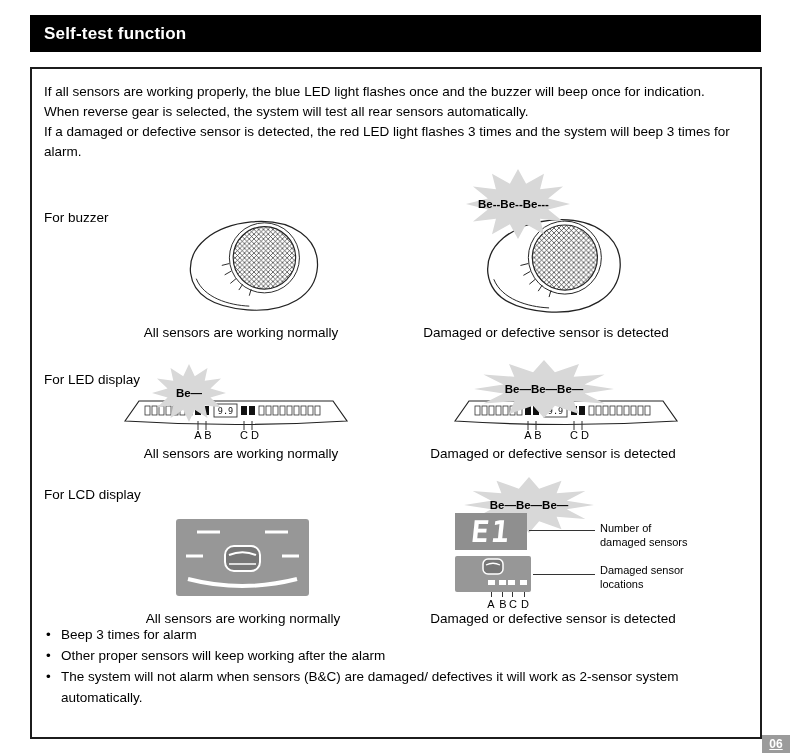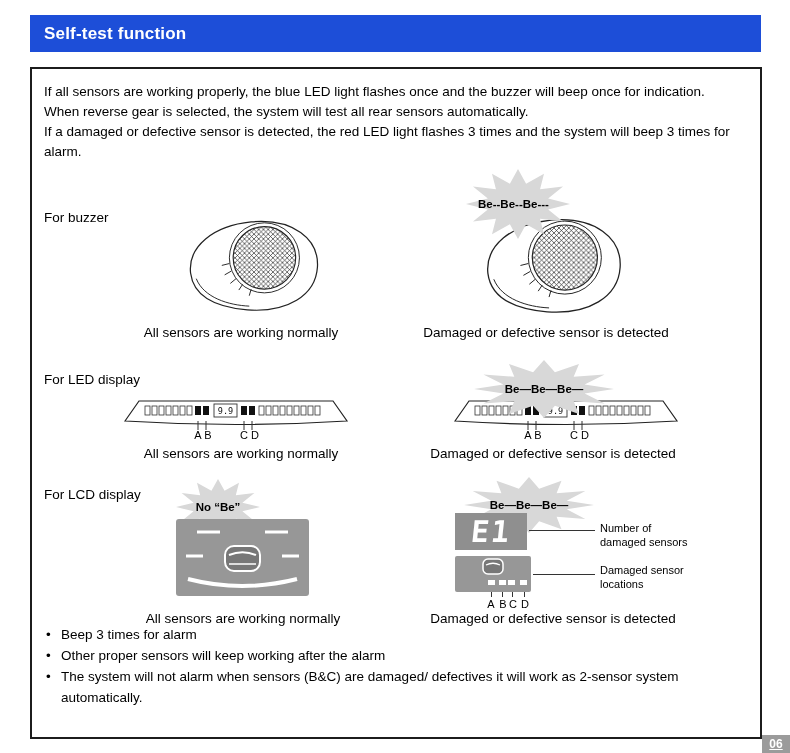--- a/index.html
+++ b/index.html
@@ -2,21 +2,21 @@
 <html><head>
 <meta charset="utf-8">
 <style>
   * { box-sizing: border-box; margin: 0; padding: 0; }
   html,body { background: #ffffff; }
   body { font-family: "Liberation Sans", "DejaVu Sans", sans-serif; color: #000; }
   .page { position: relative; width: 790px; height: 753px; background: #fff; overflow: hidden; }
 
   .header-bar {
     position: absolute; left: 30px; top: 15px; width: 731px; height: 37px;
-    background: #1d4ed8; color: #fff; display: flex; align-items: center;
+    background: #000000; color: #fff; display: flex; align-items: center;
     padding-left: 14px; font-size: 17px; font-weight: bold; letter-spacing: .2px;
   }
   .content-box {
     position: absolute; left: 30px; top: 67px; width: 732px; height: 672px;
     border: 2px solid #1c1c1c; background: #fff;
   }
   .abs { position: absolute; }
   .body-text { font-size: 13.5px; line-height: 20px; }
   .section-label { position: absolute; font-size: 13.5px; margin-top: 26px; }
 
@@ -169,20 +169,24 @@
       <rect x="74" y="8" width="6" height="9"></rect>
         <rect x="82" y="8" width="6" height="9"></rect>
       <rect x="120" y="8" width="6" height="9"></rect>
         <rect x="128" y="8" width="6" height="9"></rect>
     </g>
     <rect x="93" y="6" width="23" height="13" fill="#fff" stroke="#333" stroke-width="0.9"></rect>
     <text x="104.5" y="15.5" font-size="8.5" text-anchor="middle" font-family="DejaVu Sans Mono, monospace" fill="#111">9.9</text>
     <path d="M77,23 V32 M85,23 V32 M123,23 V32 M131,23 V32" stroke="#333" stroke-width="1"></path>
   </svg>
 
+  <div class="burst" style="left:152px; top:364px; width:74px; height:58px;">
+    <div class="star"></div>
+    <span class="label">Be—</span>
+  </div>
   <div class="burst" style="left:474px; top:360px; width:140px; height:58px;">
     <div class="star"></div>
     <span class="label">Be—Be—Be—</span>
   </div>
 
   <div class="abs" style="left:0; top:429px; height:14px;">
     <span class="sensor-label" style="left:198px;">A</span>
     <span class="sensor-label" style="left:208px;">B</span>
     <span class="sensor-label" style="left:244px;">C</span>
     <span class="sensor-label" style="left:255px;">D</span>
@@ -192,24 +196,20 @@
     <span class="sensor-label" style="left:538px;">B</span>
     <span class="sensor-label" style="left:574px;">C</span>
     <span class="sensor-label" style="left:585px;">D</span>
   </div>
 
   <div class="caption" style="left:81px; top:446px;">All sensors are working normally</div>
   <div class="caption" style="left:393px; top:446px;">Damaged or defective sensor is detected</div>
 
   <div class="section-label" style="left:44px; top:461px;">For LCD display</div>
 
-  <div class="burst" style="left:176px; top:479px; width:84px; height:56px;">
-    <div class="star"></div>
-    <span class="label">No “Be”</span>
-  </div>
   <div class="burst" style="left:464px; top:477px; width:130px; height:56px;">
     <div class="star"></div>
     <span class="label">Be—Be—Be—</span>
   </div>
 
   <svg class="abs" style="left:176px; top:519px;" width="133" height="77" viewBox="0 0 133 77">
     <rect x="0" y="0" width="133" height="77" rx="3" fill="#979797"></rect>
     <path d="M21,13 h23 M89,13 h23" stroke="#fff" stroke-width="3"></path>
     <path d="M10,37 h17 M106,37 h17" stroke="#fff" stroke-width="3"></path>
     <g>

